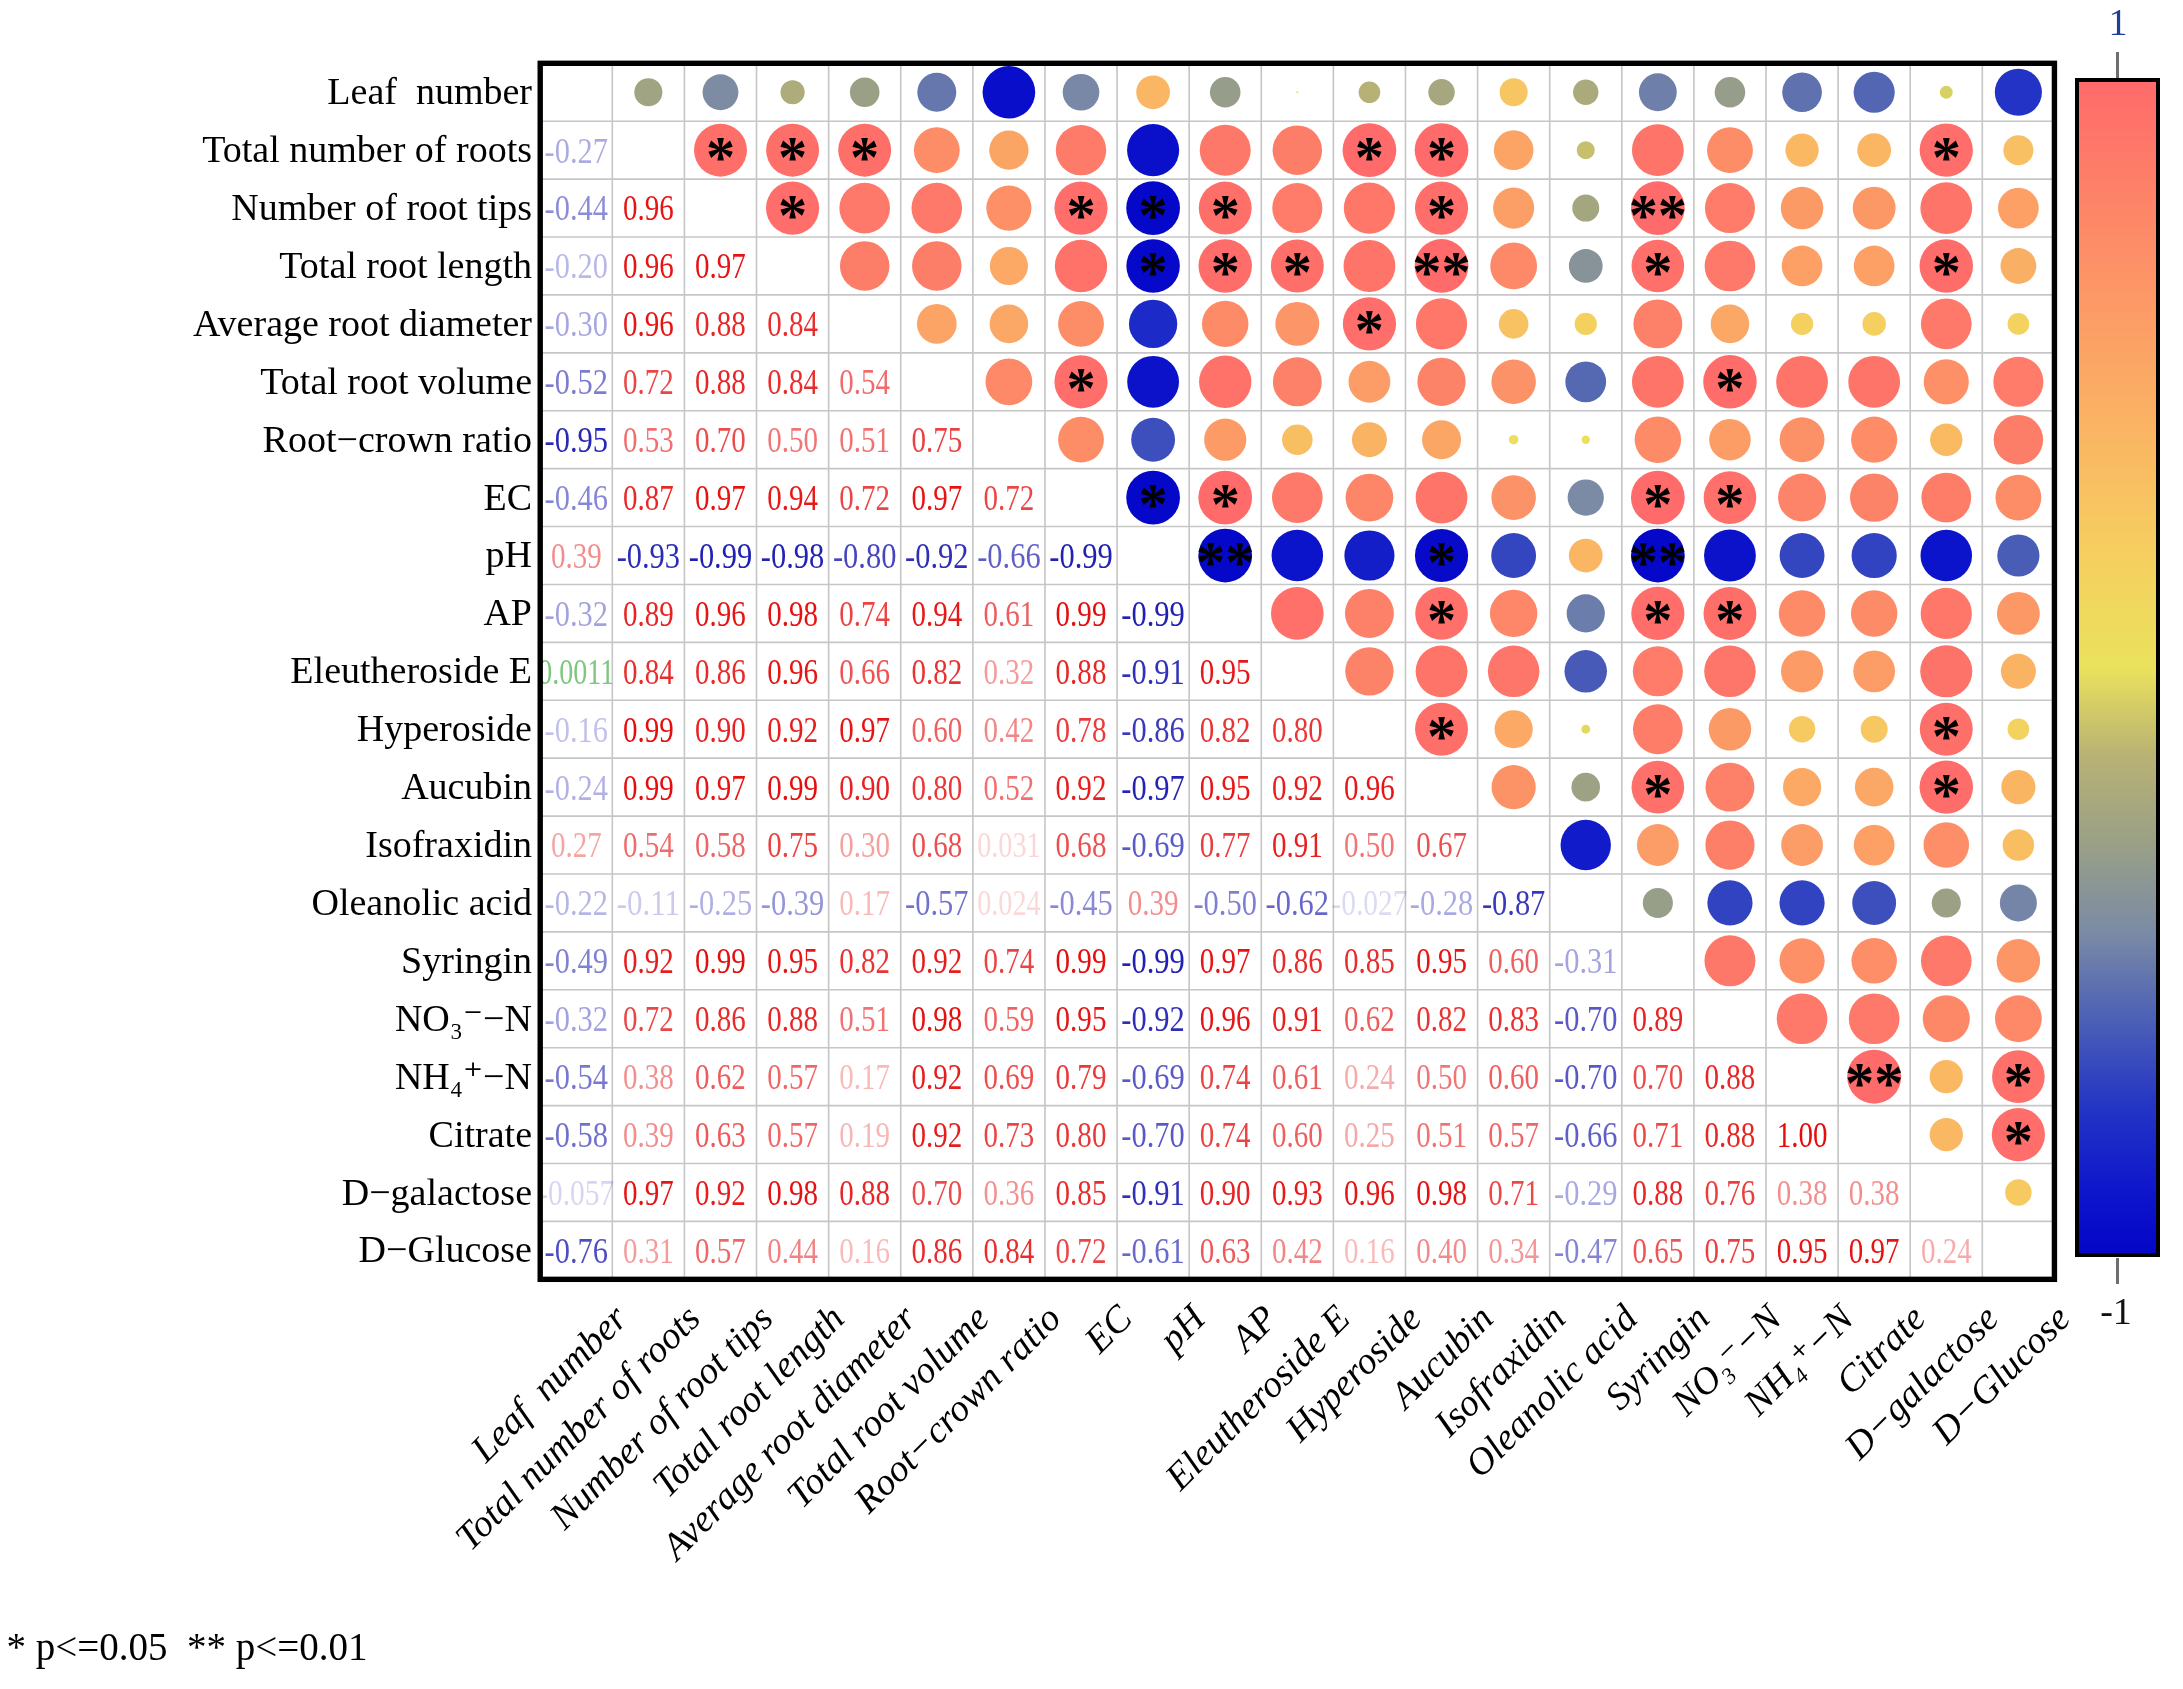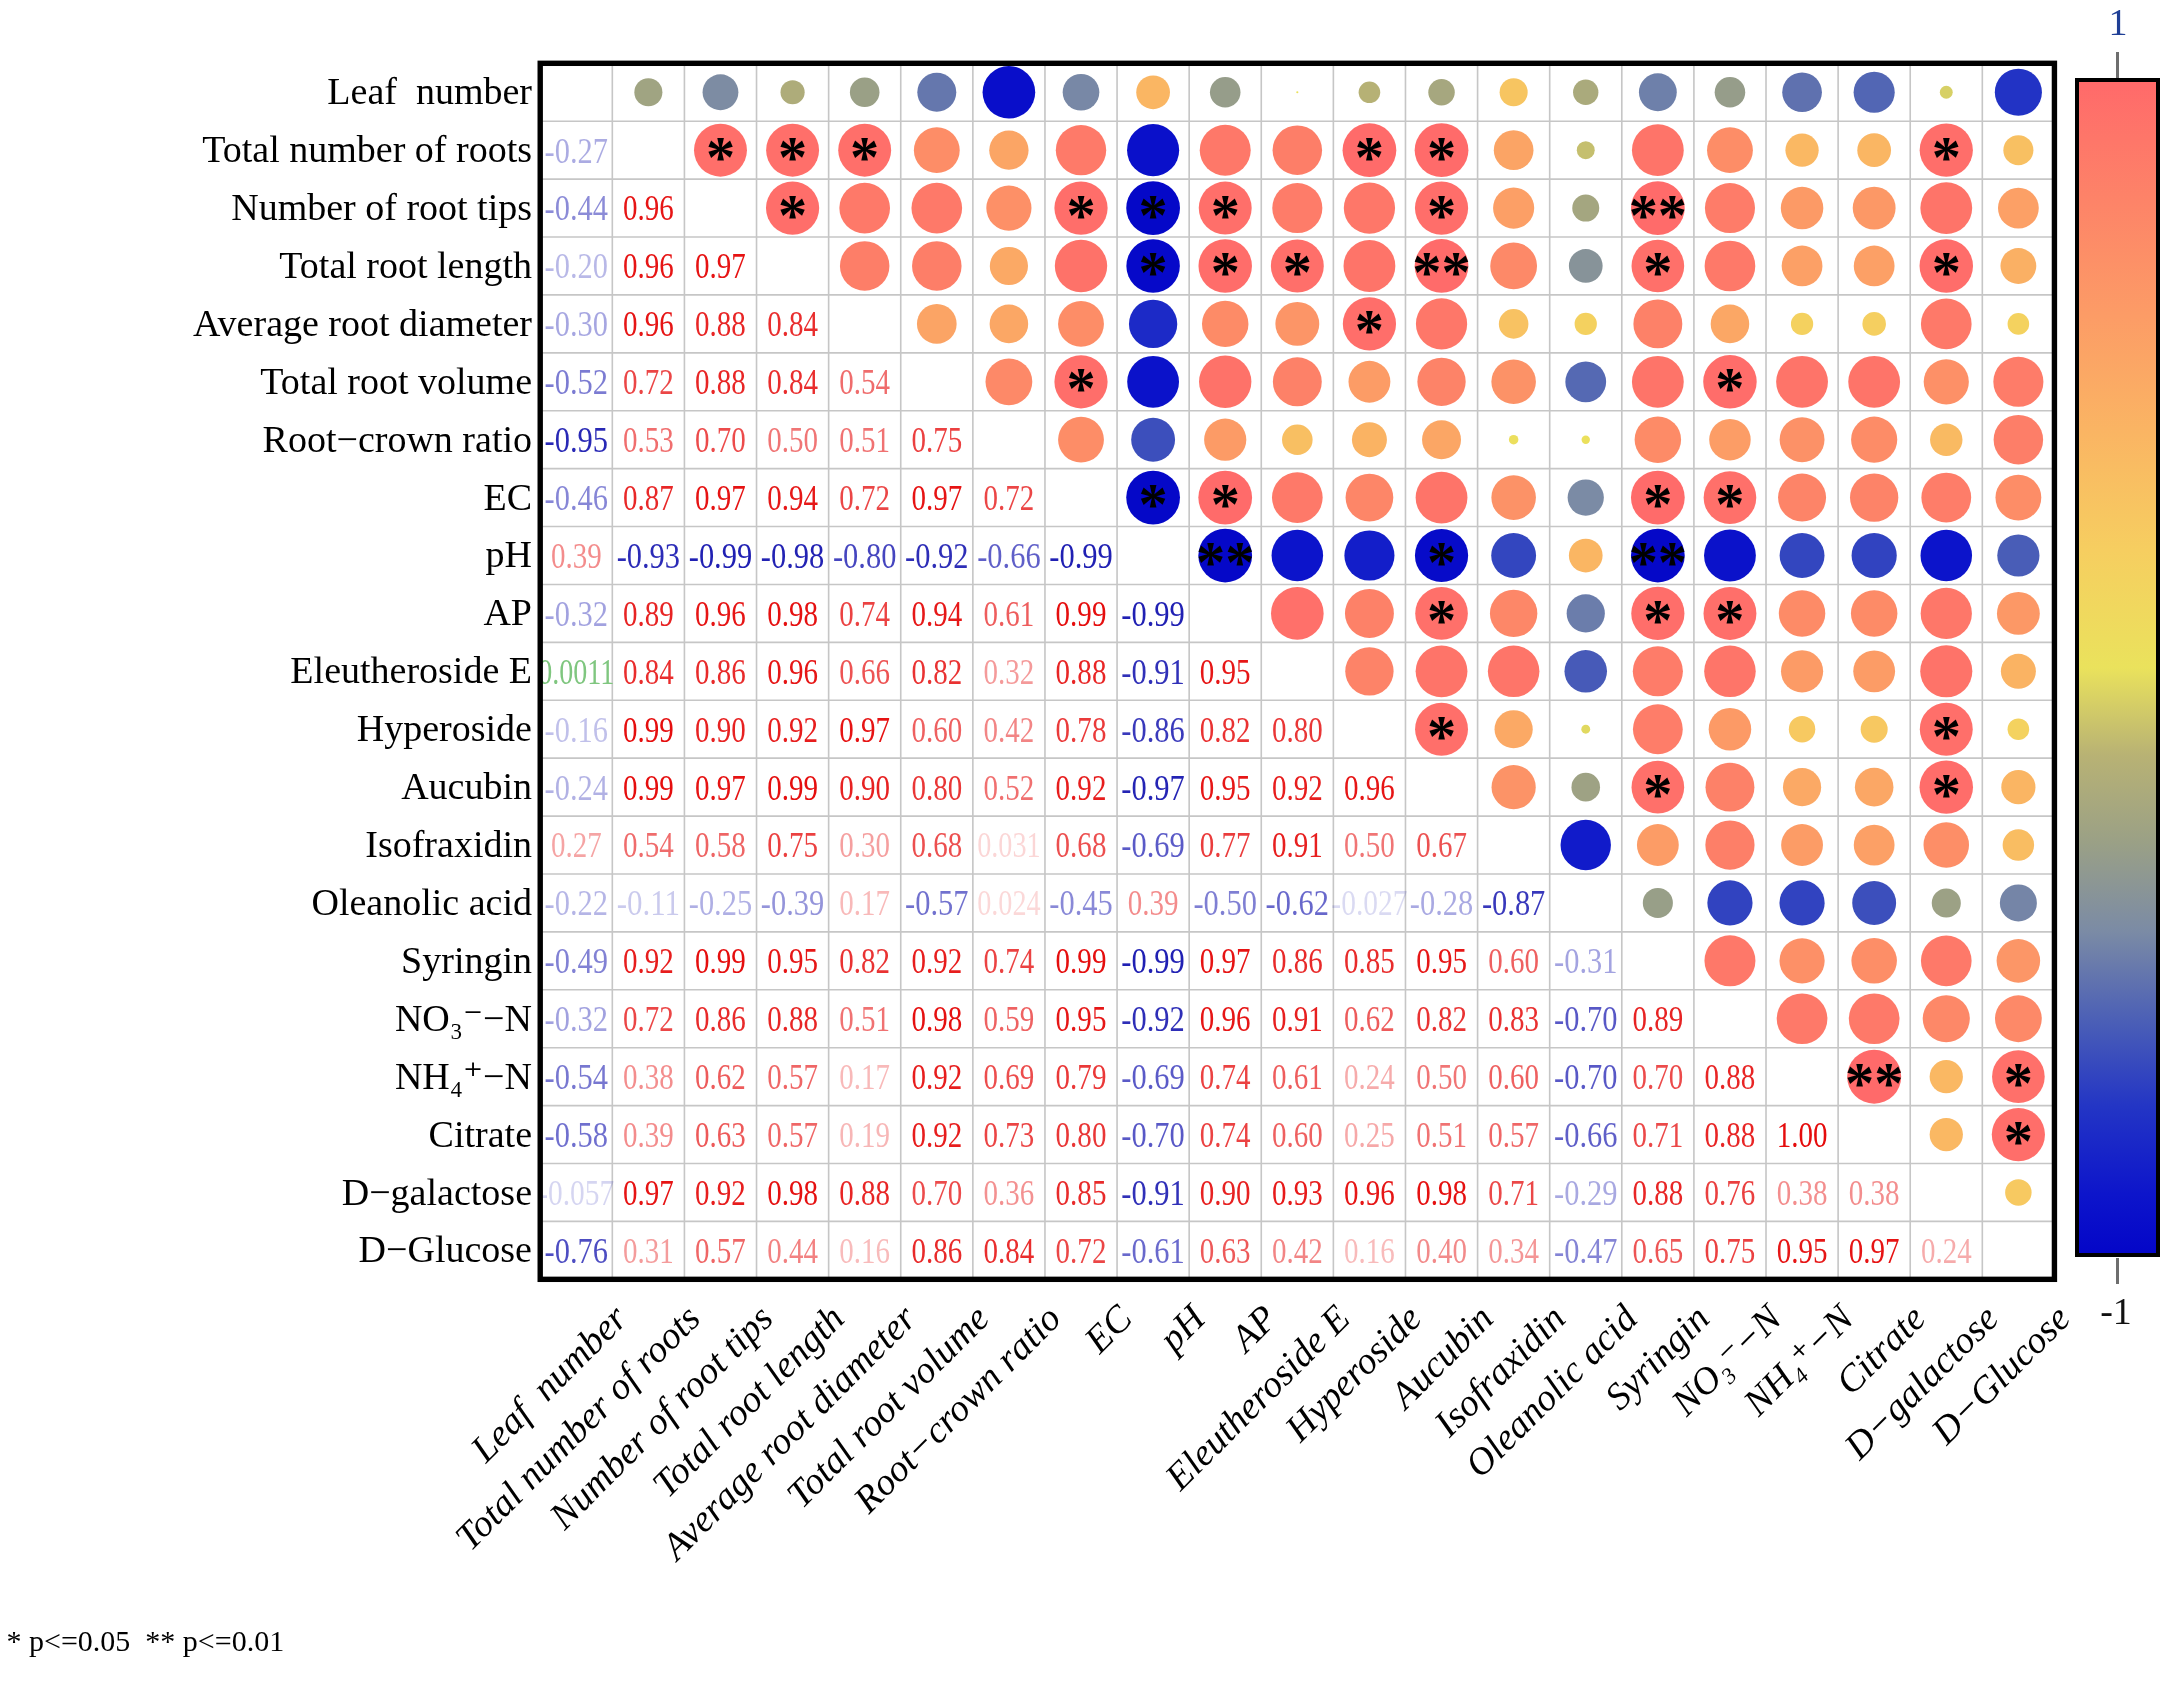--- a/index.html
+++ b/index.html
@@ -37,21 +37,21 @@
   .cb-label{
     position:absolute;
     width:86px;
     text-align:center;
     font-size:38px;
     line-height:1;
   }
   #legend{
     position:absolute;
     left:6.5px;top:1624px;
-    font-size:30px;
+    font-size:39px;
     color:#000;
     white-space:pre;
   }
 </style>
 </head>
 <body>
 
 <div id="canvas">
   <svg id="plot" width="2183" height="1690" viewBox="0 0 4041 3128">
       <g stroke="#c6c6c6" stroke-width="3">

